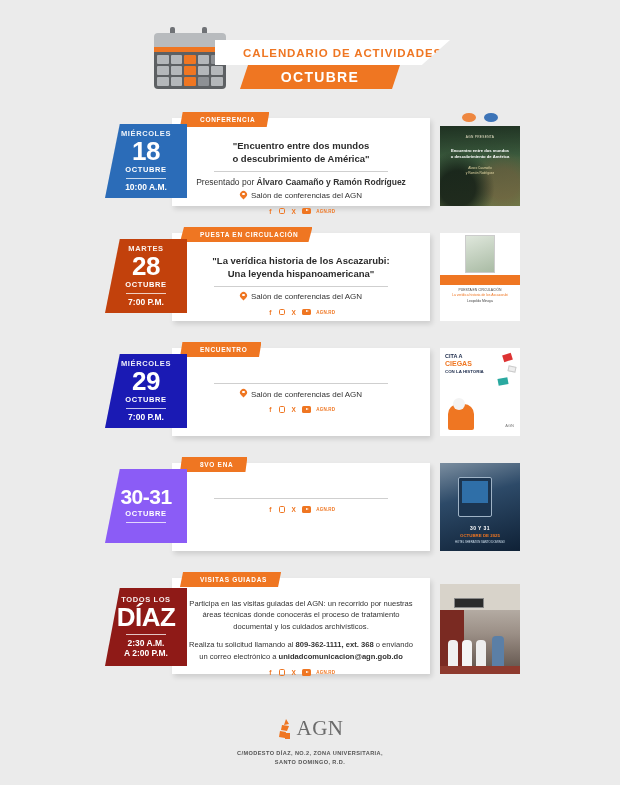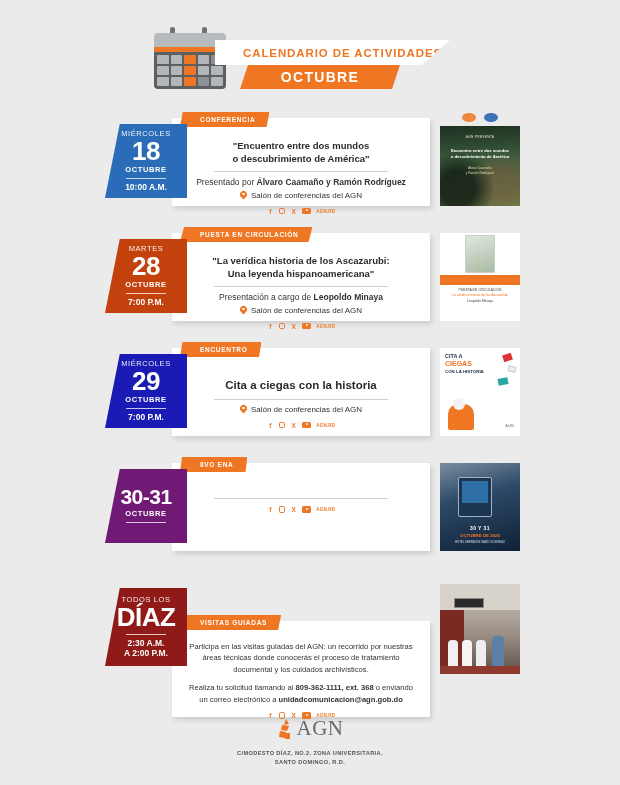--- a/index.html
+++ b/index.html
@@ -46,21 +46,21 @@
   
   .event { position: relative; height: 103px; margin-bottom: 12px; }
 
   .date-badge {
     position: absolute; left: 105px; top: 14px;
     width: 82px; height: 74px;
     clip-path: polygon(18% 0, 100% 0, 100% 100%, 0 100%);
     display: flex; flex-direction: column; align-items: center; justify-content: center;
     color: #ffffff; text-align: center; z-index: 3;
   }
-  .db-dow { font-size: 7.5px; letter-spacing: 0.6px; font-weight: normal; opacity: .92; }
+  .db-dow { font-size: 7.5px; letter-spacing: 0.6px; font-weight: bold; opacity: .92; }
   .db-day { font-size: 26px; font-weight: bold; line-height: 1.05; letter-spacing: -0.5px; }
   .db-day.wide { font-size: 21px; }
   .db-month { font-size: 7.5px; letter-spacing: 0.6px; font-weight: bold; padding-bottom: 2px; }
   .db-rule { width: 40px; height: 1px; background: rgba(255,255,255,.75); margin: 2px 0 3px; }
   .db-time { font-size: 8.5px; font-weight: bold; line-height: 1.25; }
 
   .card {
     position: absolute; left: 172px; top: 8px;
     width: 258px; height: 88px; background: #ffffff;
     box-shadow: 2px 3px 5px rgba(0,0,0,.13);
@@ -203,23 +203,20 @@
       <div class="db-time">7:00 P.M.</div>
     </div>
     <div class="card">
       <div class="tag">PUESTA EN CIRCULACIÓN</div>
       <div class="card-inner">
         <div class="ev-title">
           <div>"La verídica historia de los Ascazarubi:</div>
           <div>Una leyenda hispanoamericana"</div>
         </div>
         <div class="ev-rule"></div>
-        <div class="ev-by">
-          <span>Presentación a cargo de </span><b>Leopoldo Minaya</b>
-        </div>
         <div class="ev-place">
           <span class="pin"></span>
           <span>Salón de conferencias del AGN</span>
         </div>
         <div class="socials">
           <span class="soc">f</span>
           <span class="soc-sq"></span>
           <span class="soc">X</span>
           <span class="soc-yt"></span>
           <span class="soc-handle">AGN.RD</span>
@@ -239,23 +236,20 @@
     <div class="date-badge" style="background:#1a1ab4">
       <div class="db-dow">MIÉRCOLES</div>
       <div class="db-day">29</div>
       <div class="db-month">OCTUBRE</div>
       <div class="db-rule"></div>
       <div class="db-time">7:00 P.M.</div>
     </div>
     <div class="card">
       <div class="tag">ENCUENTRO</div>
       <div class="card-inner" style="padding-top:30px;">
-        <div class="ev-title big">
-          <div>Cita a ciegas con la historia</div>
-        </div>
         <div class="ev-rule"></div>
         <div class="ev-place">
           <span class="pin"></span>
           <span>Salón de conferencias del AGN</span>
         </div>
         <div class="socials">
           <span class="soc">f</span>
           <span class="soc-sq"></span>
           <span class="soc">X</span>
           <span class="soc-yt"></span>
@@ -268,21 +262,21 @@
       <div style="position:absolute;top:6px;right:8px;width:9px;height:7px;background:#d33;transform:rotate(-18deg);"></div>
       <div style="position:absolute;top:18px;right:4px;width:8px;height:6px;background:#eee;border:1px solid #ccc;transform:rotate(12deg);"></div>
       <div style="position:absolute;top:30px;right:12px;width:10px;height:7px;background:#2aa9a0;transform:rotate(-10deg);"></div>
       <div style="position:absolute;bottom:6px;left:8px;width:26px;height:26px;background:#ef7622;border-radius:10px 10px 2px 2px;"></div>
       <div style="position:absolute;bottom:26px;left:13px;width:12px;height:12px;background:#f3f3f3;border-radius:50%;"></div>
       <div style="position:absolute;bottom:8px;right:6px;font-size:4px;color:#777;">AGN</div>
     </div>
   </div>
 
   <div class="event">
-    <div class="date-badge" style="background:#701a75">
+    <div class="date-badge" style="background:#8b5cf6">
       <div class="db-dow"></div>
       <div class="db-day wide">30-31</div>
       <div class="db-month">OCTUBRE</div>
       <div class="db-rule"></div>
       <div class="db-time"></div>
     </div>
     <div class="card">
       <div class="tag">8VO ENA</div>
       <div class="card-inner" style="padding-top:30px;">
         <div class="ev-rule"></div>
@@ -307,21 +301,21 @@
   <div class="event" style="height:112px;">
     <div class="date-badge" style="background:#8f1a17;top:18px;height:78px;">
       <div class="db-dow">TODOS LOS</div>
       <div class="db-day">DÍAZ</div>
       <div class="db-rule"></div>
       <div class="db-time">
         <div>2:30 A.M.</div>
         <div>A 2:00 P.M.</div>
       </div>
     </div>
-    <div class="card" style="height:96px;margin-top:43px;">
+    <div class="card" style="height:96px;">
       <div class="tag">VISITAS GUIADAS</div>
       <div class="card-inner" style="padding-top:20px;">
         <div class="ev-body">
           <p>Participa en las visitas guiadas del AGN: un recorrido por nuestras áreas técnicas donde conocerás el proceso de tratamiento documental y los cuidados archivísticos.</p>
           <p>
             <span>Realiza tu solicitud llamando al </span><b>809-362-1111, ext. 368</b><span> o enviando un correo electrónico a </span><b>unidadcomunicacion@agn.gob.do</b>
           </p>
         </div>
         <div class="socials">
           <span class="soc">f</span>

